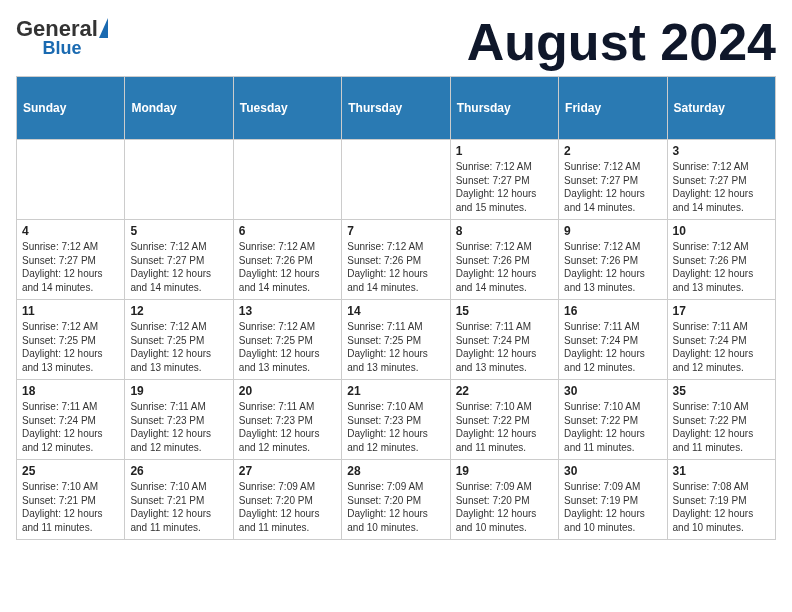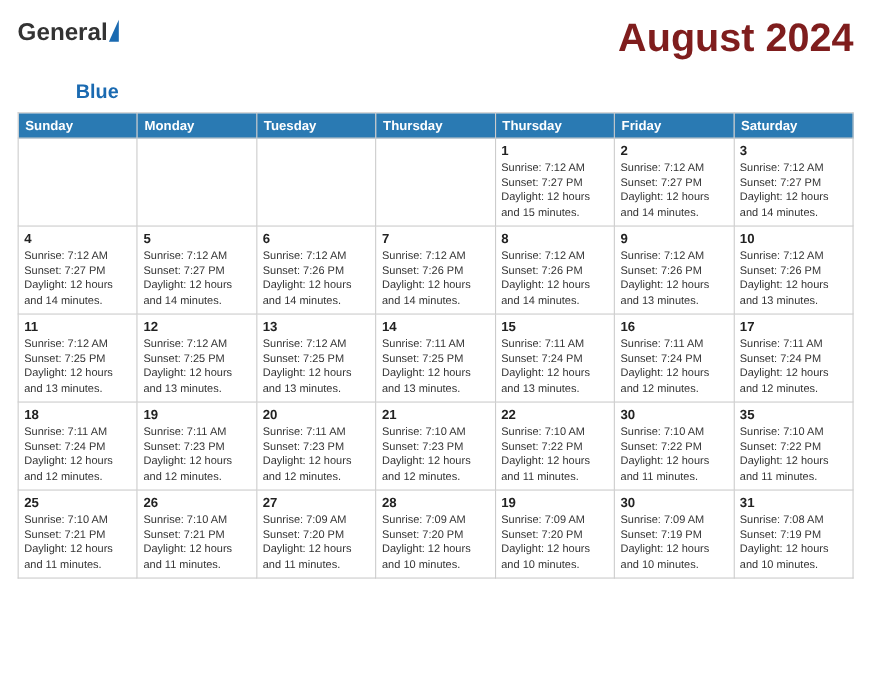--- a/index.html
+++ b/index.html
@@ -12,52 +12,51 @@
     }
     .header {
       display: flex;
       align-items: flex-start;
       justify-content: space-between;
       margin-bottom: 8px;
     }
     .logo {
       display: flex;
       flex-direction: column;
-      align-items: flex-end;
-      gap: 35px;
+      align-items: center;
     }
     .logo-row {
       display: flex;
       align-items: center;
     }
     .title-block {
       text-align: right;
     }
     .title-block h1 {
-      font-size: 36px;
+      font-size: 52px;
       font-weight: bold;
-      color: #7f1d1d;
+      color: #0f172a;
       line-height: 1;
     }
     .title-block h2 {
       font-size: 18px;
       font-weight: normal;
       color: #444;
       margin-top: 2px;
     }
     .calendar {
       width: 100%;
       border-collapse: collapse;
       font-size: 11px;
     }
     .calendar thead tr th {
       background: #2a7ab3;
       color: #fff;
       text-align: left;
-      padding: 4px 6px;
+      padding: 24px 6px;
       font-size: 12px;
       font-weight: bold;
       border: 1px solid #ccc;
     }
     .calendar tbody tr td {
       border: 1px solid #ccc;
       vertical-align: top;
       padding: 4px 5px;
       width: 107px;
       min-height: 70px;

